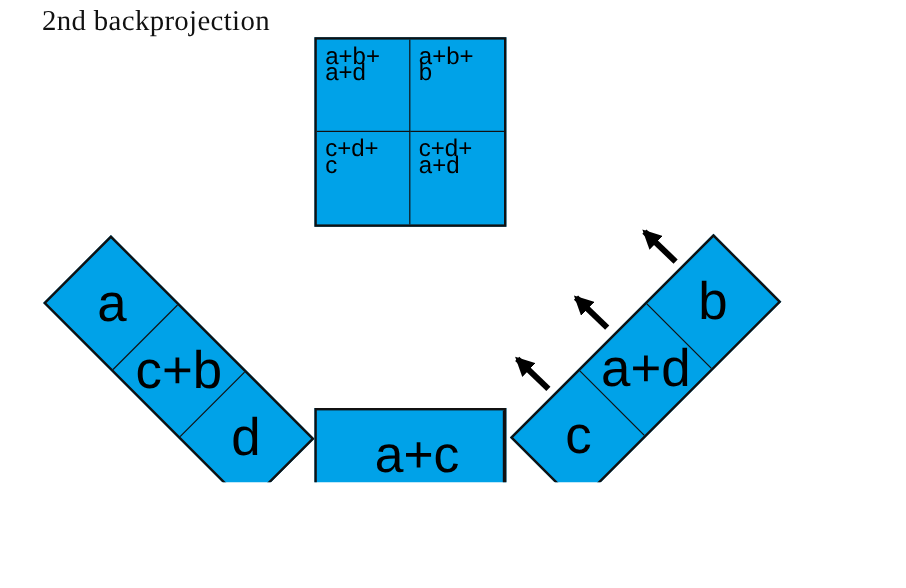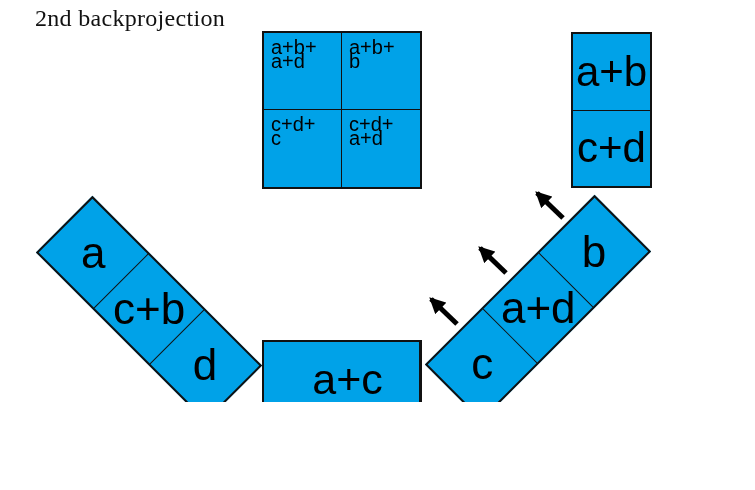--- a/index.html
+++ b/index.html
@@ -76,24 +76,20 @@
     <div class="cell r b">a+b+
 a+d</div>
     <div class="cell b">a+b+
 b</div>
     <div class="cell r">c+d+
 c</div>
     <div class="cell">c+d+
 a+d</div>
   </div>
 
-  <div class="vrect box">
-    <div class="cell">a+b</div>
-    <div class="cell">c+d</div>
-  </div>
 
   <div class="hrect box">
     <div class="cell">a+c</div>
   </div>
 
   <div class="strip strip-left box">
     <div class="cell div">
       <span>a</span>
     </div>
     <div class="cell div">

